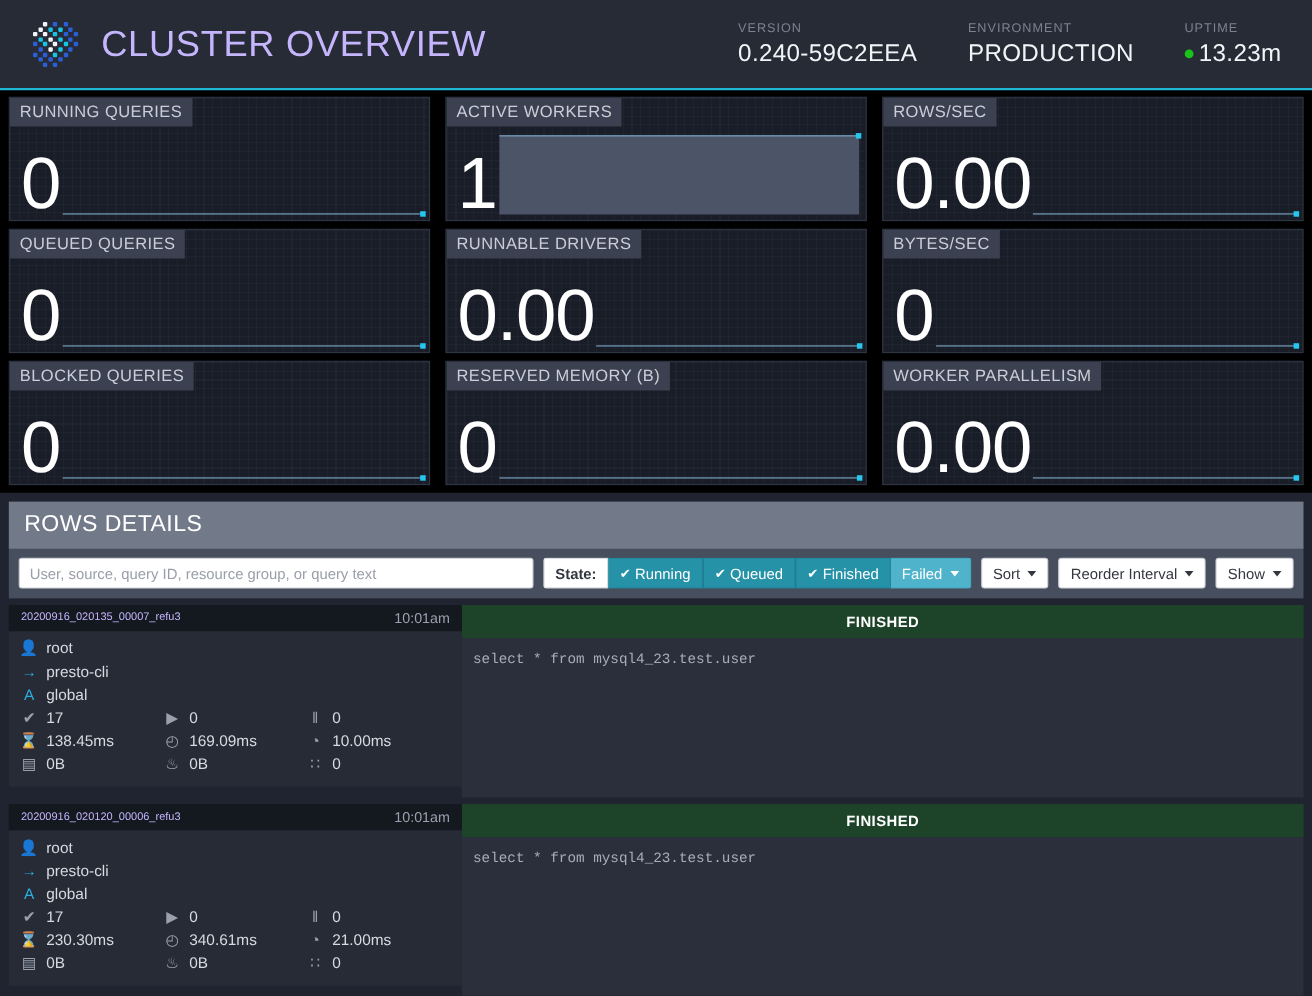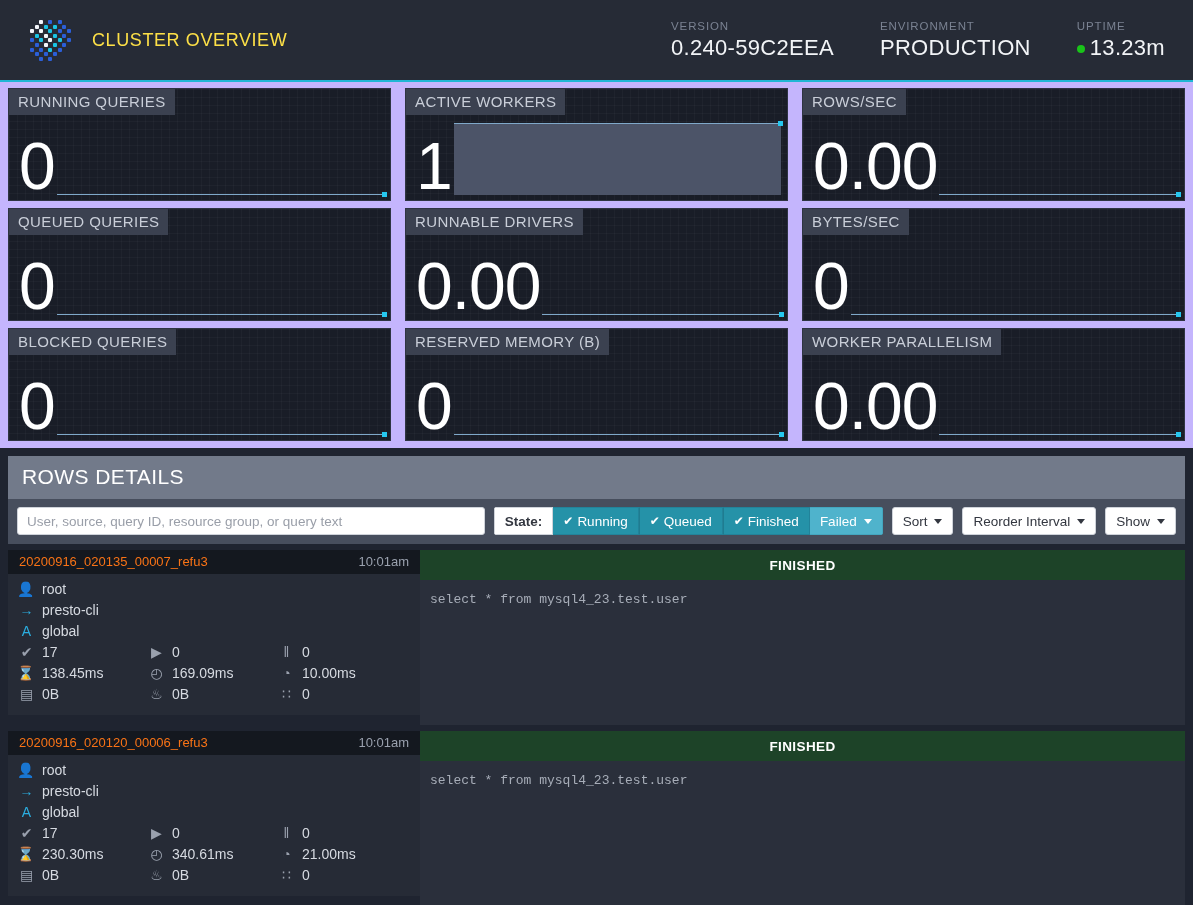--- a/index.html
+++ b/index.html
@@ -17,21 +17,21 @@
     background: #262b36;
     border-bottom: 2px solid #1fb6d4;
     display: flex;
     align-items: center;
     padding: 0 16px;
   }
   .brand { display: flex; align-items: center; gap: 18px; padding-left: 14px; }
   .logo { width: 44px; height: 44px; position: relative; }
   .logo i { position: absolute; width: 4px; height: 4px; border-radius: 1px; }
   .app-title {
-    color: #fde047; font-size: 18px; letter-spacing: .6px; font-weight: 400;
+    color: #c4b5fd; font-size: 33px; letter-spacing: .6px; font-weight: 400;
     white-space: nowrap;
   }
   .nav-stats { margin-left: auto; display: flex; gap: 46px; padding-right: 12px; }
   .nstat { display: flex; flex-direction: column; gap: 3px; }
   .nstat .k {
     color: #7a8292; font-size: 11.5px; letter-spacing: .9px; text-transform: uppercase;
   }
   .nstat .v {
     color: #f2f4f7; font-size: 22px; letter-spacing: .3px; white-space: nowrap;
   }
@@ -39,21 +39,21 @@
     display: inline-block; width: 8px; height: 8px; border-radius: 50%;
     background: #19c319; margin-right: 5px; vertical-align: 2px;
   }
 
   
   .grid-area {
     padding: 6px 8px 0 8px;
     display: grid;
     grid-template-columns: 1fr 1fr 1fr;
     gap: 0 14px;
-    background: #c4b5fd;
+    background: #000000;
   }
   .col { display: flex; flex-direction: column; }
   .spark-panel {
     position: relative;
     height: 113px;
     margin-bottom: 7px;
     border: 1px solid #2e3442;
     background:
       repeating-linear-gradient(to right, rgba(255,255,255,.028) 0 1px, transparent 1px 8px),
       repeating-linear-gradient(to bottom, rgba(255,255,255,.028) 0 1px, transparent 1px 8px),
@@ -153,21 +153,21 @@
   
   .q-list { margin: 0 8px; }
   .q-item { display: flex; margin-top: 6px; }
   .q-left { width: 412px; flex: 0 0 412px; }
   .q-right { flex: 1 1 auto; background: #2a2f3b; }
   .q-idbar {
     background: #14181f;
     display: flex; align-items: center; justify-content: space-between;
     padding: 4px 11px 5px 11px;
   }
-  .q-id { color: #f97316; font-size: 13px; text-decoration: none; cursor: pointer; }
+  .q-id { color: #c4b5fd; font-size: 10px; text-decoration: none; cursor: pointer; }
   .q-time { color: #9aa1ae; font-size: 13px; }
   .q-stats { background: #262b36; padding: 7px 11px 8px 11px; }
   .q-row { display: flex; align-items: center; margin-bottom: 5px; }
   .q-row.triple > div { width: 33.34%; display: flex; align-items: center; gap: 8px; }
   .q-row.single { gap: 8px; }
   .q-txt { color: #d6dae1; font-size: 14px; }
   .ico {
     width: 15px; height: 15px; flex: 0 0 15px;
     display: inline-flex; align-items: center; justify-content: center;
     color: #2baee0; font-size: 14px; line-height: 1;

